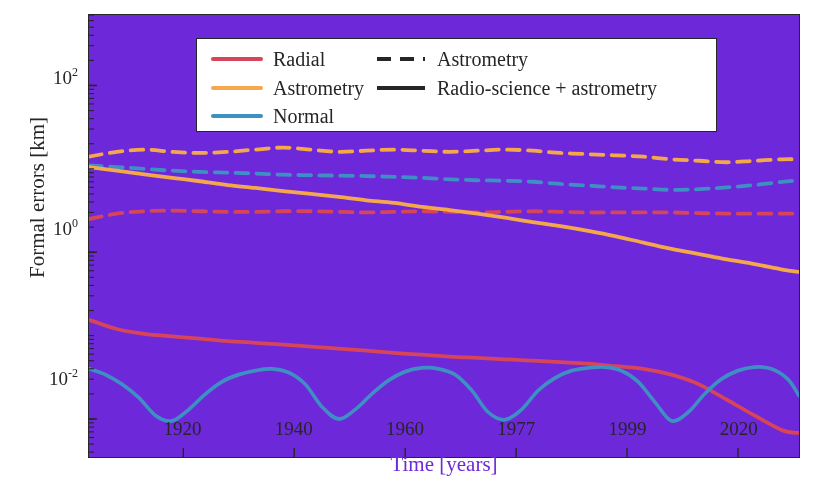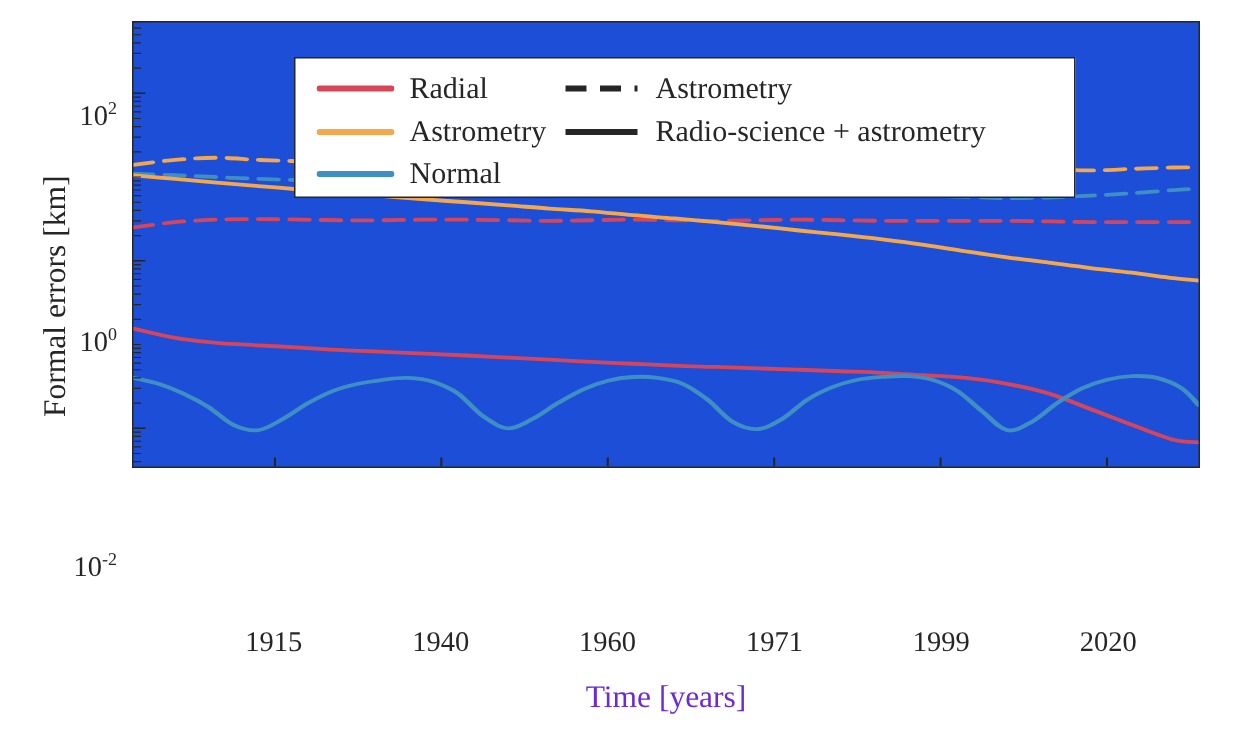--- a/index.html
+++ b/index.html
@@ -16,24 +16,24 @@
   #figure {
     position: relative;
     width: 830px;
     height: 494px;
   }
   #plot-area {
     position: absolute;
     left: 88px;
     top: 14px;
     width: 712px;
-    height: 298px;
+    height: 444px;
     border: 1.4px solid #262626;
     box-sizing: border-box;
-    background: #1d4ed8;
+    background: #6d28d9;
   }
   #svg-lines {
     position: absolute;
     left: 0;
     top: 0;
     width: 100%;
     height: 100%;
   }
   
   #ylabel {
@@ -220,24 +220,24 @@
           <svg width="52" height="18" viewBox="0 0 52 18">
               <line x1="2" y1="9" x2="50" y2="9" stroke="#262626" stroke-width="4" stroke-dasharray="14 9" stroke-linecap="butt"></line>
             </svg>
         </span>
         <span class="legend-text">Astrometry</span>
       </div>
     </div>
   </div>
 
   <div id="ticks-x">
-      <div class="xtick-label" style="left: 182.562px;">1915</div>
+      <div class="xtick-label" style="left: 182.562px;">1920</div>
       <div class="xtick-label" style="left: 293.812px;">1940</div>
       <div class="xtick-label" style="left: 405.062px;">1960</div>
-      <div class="xtick-label" style="left: 516.312px;">1971</div>
+      <div class="xtick-label" style="left: 516.312px;">1977</div>
       <div class="xtick-label" style="left: 627.562px;">1999</div>
       <div class="xtick-label" style="left: 738.812px;">2020</div>
     </div>
   <div id="ticks-y">
       <div class="ytick-label" style="top: 377.769px; left: 14px; width: 64px;">10<sup>-2</sup></div>
       <div class="ytick-label" style="top: 227.609px; left: 14px; width: 64px;">10<sup>0</sup></div>
       <div class="ytick-label" style="top: 77.4497px; left: 14px; width: 64px;">10<sup>2</sup></div>
     </div>
 
   <div id="xlabel">Time [years]</div>

